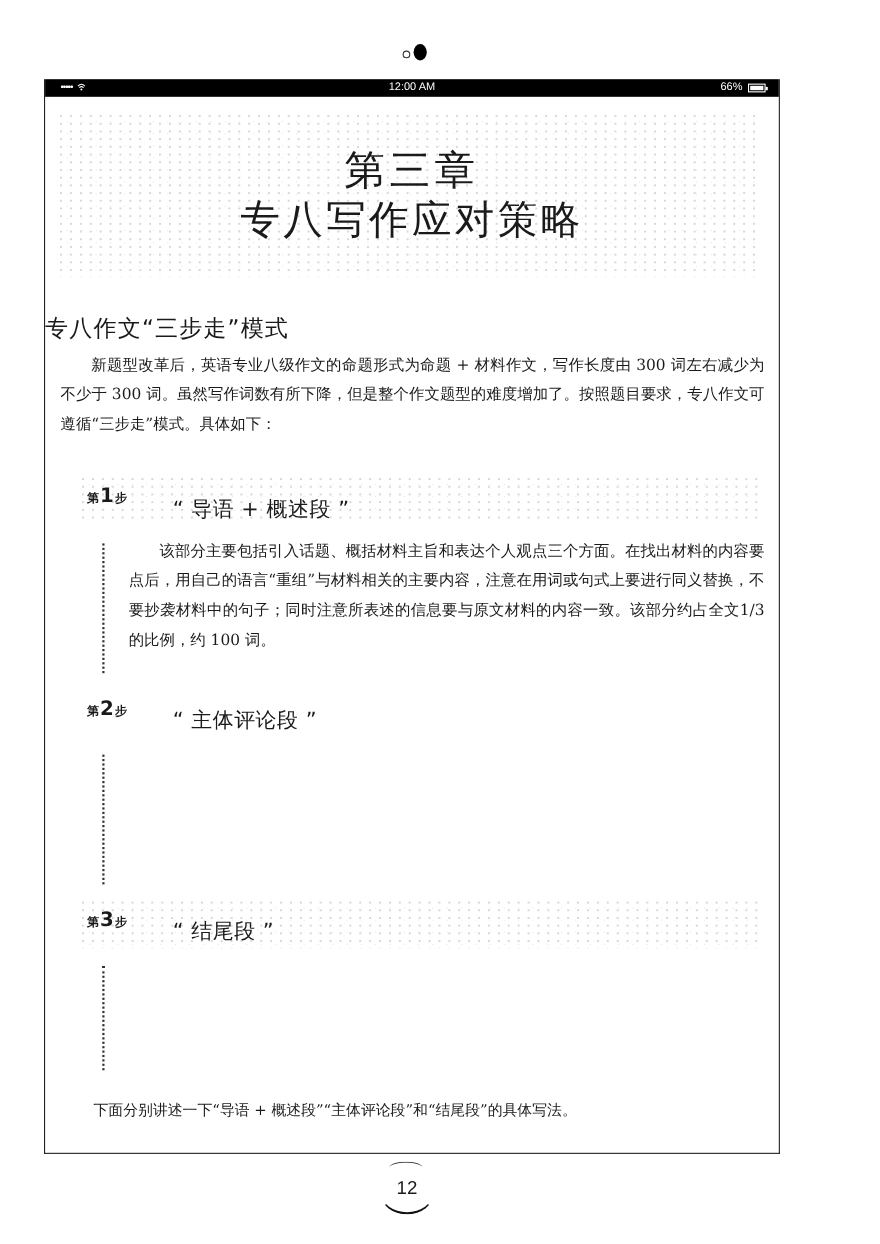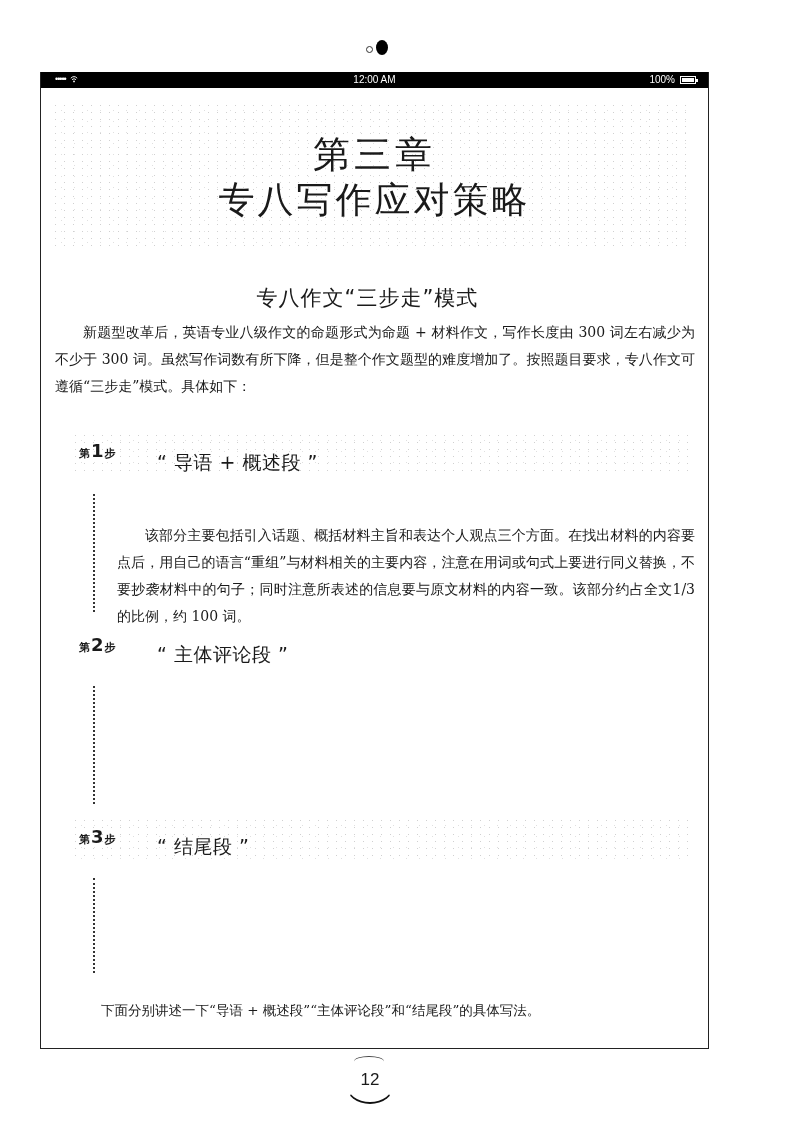--- a/index.html
+++ b/index.html
@@ -31,38 +31,38 @@
       radial-gradient(circle, #999 0.6px, transparent 0.8px),
       radial-gradient(circle, #bbb 0.5px, transparent 0.7px);
     background-size: 9px 7px, 13px 11px;
     background-position: 0 0, 4px 3px;
     opacity: 0.45; }
 
   .chapter { position: absolute; left: 0; right: 0; text-align: center; }
   .chapter-num { top: 58px; font-size: 37px; letter-spacing: 4px; font-family: "DejaVu Sans", sans-serif; }
   .chapter-title { top: 104px; font-size: 36px; letter-spacing: 3px; font-family: "DejaVu Sans", sans-serif; }
 
-  .section-title { position: absolute; left: 0; right: 14px; top: 212px; text-align: center;
+  .section-title { position: absolute; left: 0; right: 14px; top: 212px; text-align: left;
                    font-size: 21px; letter-spacing: 1px; }
 
   .para { position: absolute; font-size: 14px; line-height: 27px; font-family: "DejaVu Serif", serif;
           text-align: justify; color: #1a1a1a; }
   .intro { left: 14px; top: 247px; width: 640px; text-indent: 28px; }
 
   .step-head { position: absolute; left: 38px; display: flex; align-items: baseline; }
   .step-prefix { font-size: 11px; font-weight: bold; }
   .step-num { font-size: 18px; font-weight: bold; margin: 0 1px; }
   .step-suffix { font-size: 11px; font-weight: bold; }
   .step-title { position: absolute; left: 116px; font-size: 19px; letter-spacing: 0.5px; }
 
   .step-body { position: absolute; left: 76px; width: 578px; }
-  .step-body .para { position: relative; left: 0; top: 0; width: 100%; text-indent: 28px; margin-top: 34px; }
+  .step-body .para { position: relative; left: 0; top: 0; width: 100%; text-indent: 28px; }
   .dotted-rule { position: absolute; left: 52px; width: 0; border-left: 2px dotted #333; }
 
-  .closing { left: 44px; top: 925px; width: 600px; font-size: 13.5px; margin-left: 16px; }
+  .closing { left: 44px; top: 925px; width: 600px; font-size: 13.5px; }
 
   .page-number { position: absolute; left: 342px; top: 1056px; width: 56px; height: 48px; text-align: center; }
   .page-number .arc-top { position: absolute; left: 12px; top: 0; width: 30px; height: 10px;
                           border-top: 1.5px solid #444; border-radius: 50% 50% 0 0; }
   .page-number .arc-bottom { position: absolute; left: 4px; top: 10px; width: 46px; height: 36px;
                              border-bottom: 2px solid #111; border-left: 1.5px solid transparent; border-right: 1.5px solid transparent;
                              border-radius: 0 0 50% 50%; }
   .page-number .num { position: absolute; left: 0; right: 0; top: 14px; font-size: 17px; font-family: "Liberation Sans", sans-serif; }
 </style>
 </head>
@@ -79,21 +79,21 @@
     <div class="left">
       <span class="dots">•••••</span>
       <svg class="wifi" viewBox="0 0 10 10">
         <path d="M1 4 Q5 0 9 4" stroke="#fff" stroke-width="1.2" fill="none"></path>
         <path d="M2.5 5.8 Q5 3.5 7.5 5.8" stroke="#fff" stroke-width="1.2" fill="none"></path>
         <circle cx="5" cy="8" r="1.1" fill="#fff"></circle>
       </svg>
     </div>
     <div class="time">12:00 AM</div>
     <div class="right">
-      <span>100%</span>
+      <span>66%</span>
       <span class="battery"></span>
     </div>
   </div>
 
   <div class="speckle" style="left:10px; top:30px; width:640px; height:150px;"></div>
   <div class="speckle" style="left:30px; top:360px; width:620px; height:40px;"></div>
   <div class="speckle" style="left:30px; top:745px; width:620px; height:45px;"></div>
 
   <div class="chapter chapter-title">专八写作应对策略</div>
   <div class="chapter chapter-num">第三章</div>

